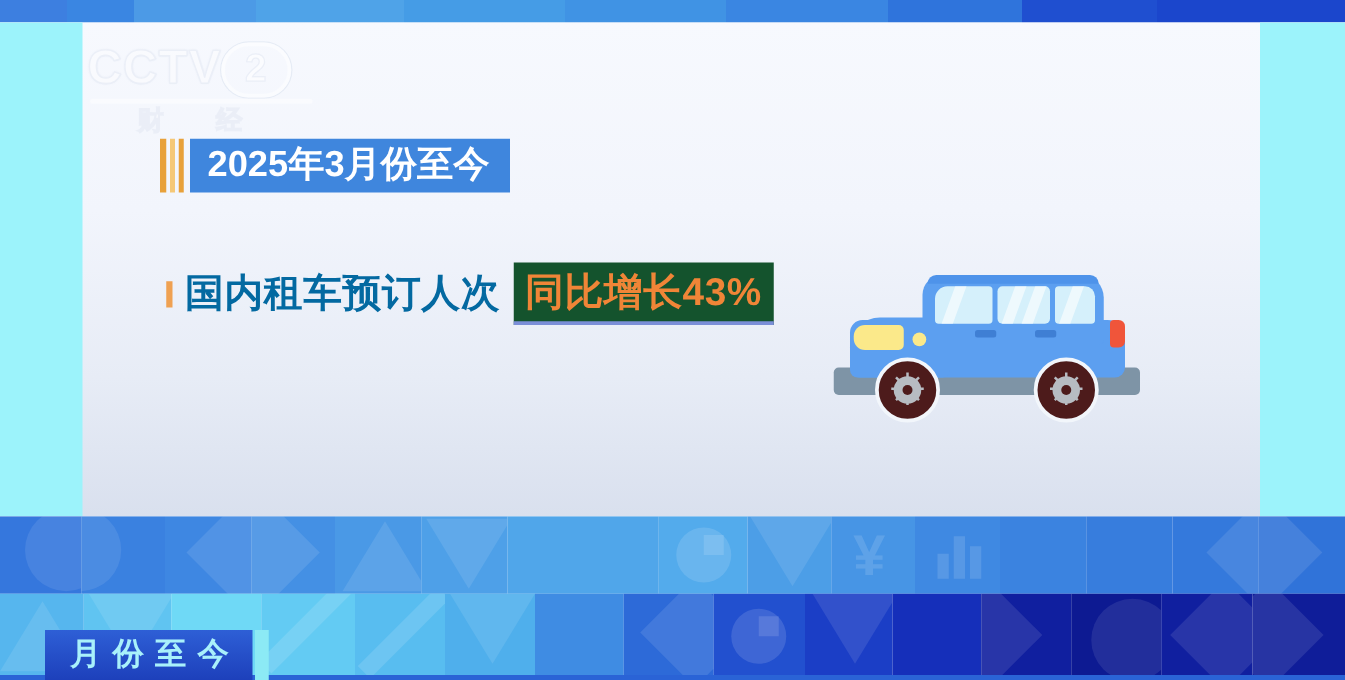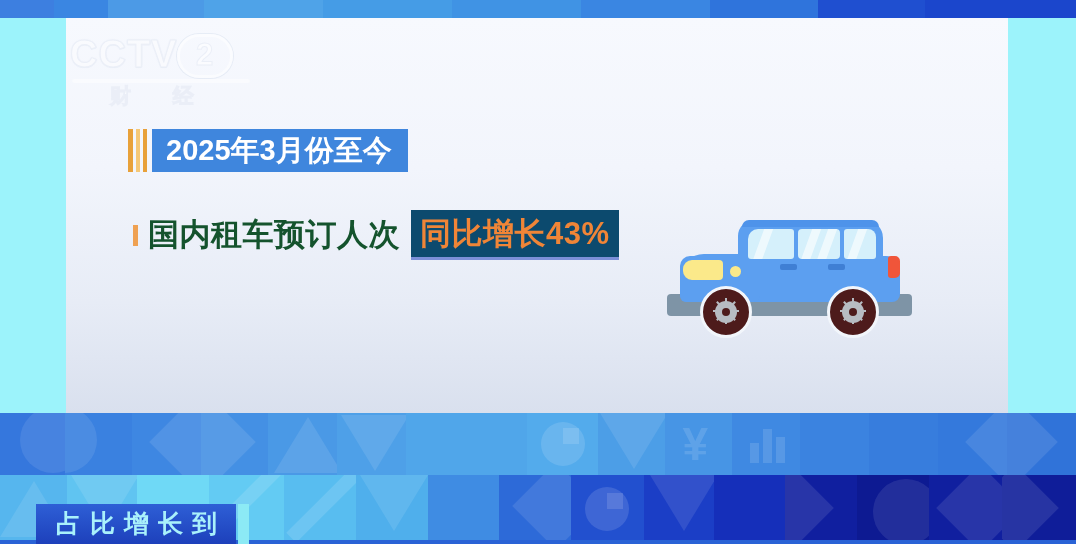--- a/index.html
+++ b/index.html
@@ -76,39 +76,39 @@
   }
 
   
   .headline {
     position:absolute; left:545px; top:36px;
     font-size:44px; font-weight:bold; color:#1d4fa5;
     letter-spacing:1px; white-space:nowrap;
   }
 
   
-  .badge-wrap { position:absolute; left:128px; top:129px; display:flex; align-items:stretch; height:43px; }
+  .badge-wrap { position:absolute; left:128px; top:111px; display:flex; align-items:stretch; height:43px; }
   .badge-bar1 { width:5px; background:#e8a13a; }
   .badge-bar2 { width:4px; margin-left:3px; background:#f5c877; }
   .badge-bar3 { width:4px; margin-left:3px; background:#e8a13a; }
   .badge {
     margin-left:5px; background:#3f86dd; color:#ffffff;
     font-size:29px; font-weight:bold; padding:3px 16px 5px 14px;
     line-height:36px; white-space:nowrap;
   }
 
   
   .row { position:absolute; display:flex; align-items:center; white-space:nowrap; }
   .row1 { left:133px; top:210px; }
   .row2 { left:133px; top:281px; }
   .tick { width:5px; height:21px; background:#efa152; margin-right:10px; }
-  .label { font-size:31px; font-weight:bold; color:#14532d; letter-spacing:.5px; }
+  .label { font-size:31px; font-weight:bold; color:#0369a1; letter-spacing:.5px; }
   .hl {
     margin-left:11px; font-size:31px; font-weight:bold; color:#f08537;
-    background:#0c4a6e; padding:3px 9px 2px 9px;
+    background:#14532d; padding:3px 9px 2px 9px;
     border-bottom:3px solid #7b8fd8; letter-spacing:.5px;
   }
 
   
   .car { position:absolute; left:660px; top:198px; width:265px; height:150px; }
   .car .ground { position:absolute; left:7px; top:96px; width:245px; height:22px; background:#7e94a6; border-radius:4px; }
   .car .body {
     position:absolute; left:20px; top:58px; width:220px; height:46px;
     background:#5c9ff0; border-radius:10px 14px 8px 8px;
   }
@@ -357,17 +357,17 @@
           <div class="shape dia" style="left:20px;top:2px"></div>
         </div>
       <div class="cell" style="width:76px;background:#0f1d99">
           <div class="shape dia" style="left:-18px;top:2px"></div>
         </div>
     </div>
     <div class="band-edge"></div>
   </div>
 
   <div class="tag">
-    <div class="plate">占比增长到</div>
+    <div class="plate">月份至今</div>
     <div class="cap"></div>
   </div>
 
 </div>
 
 </body></html>

